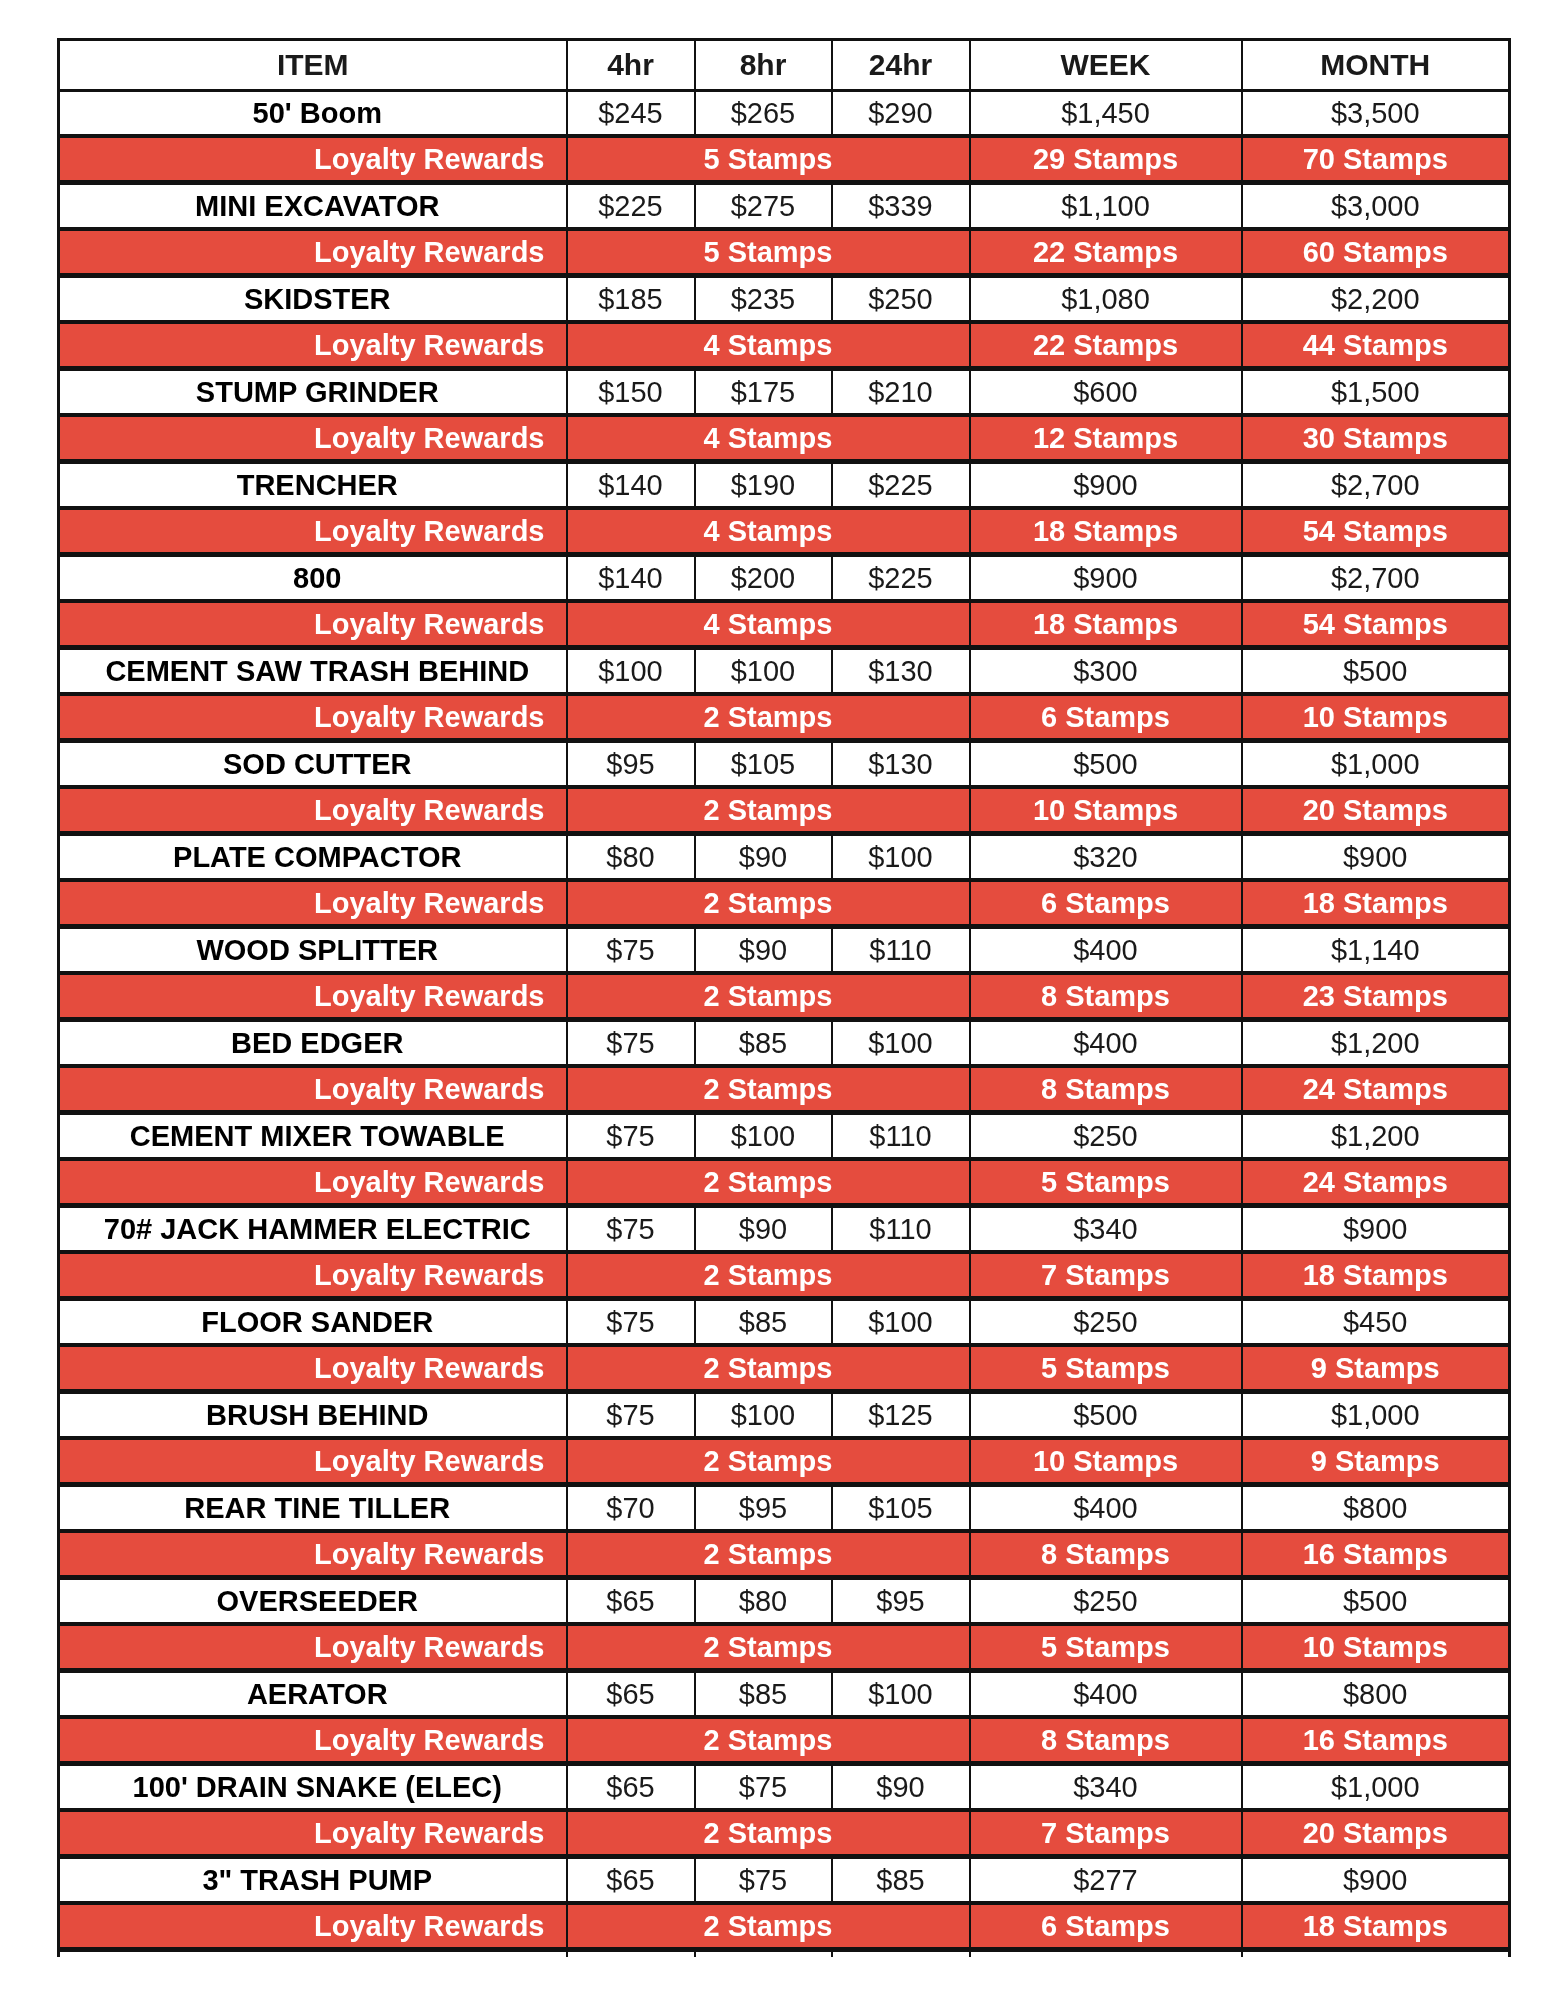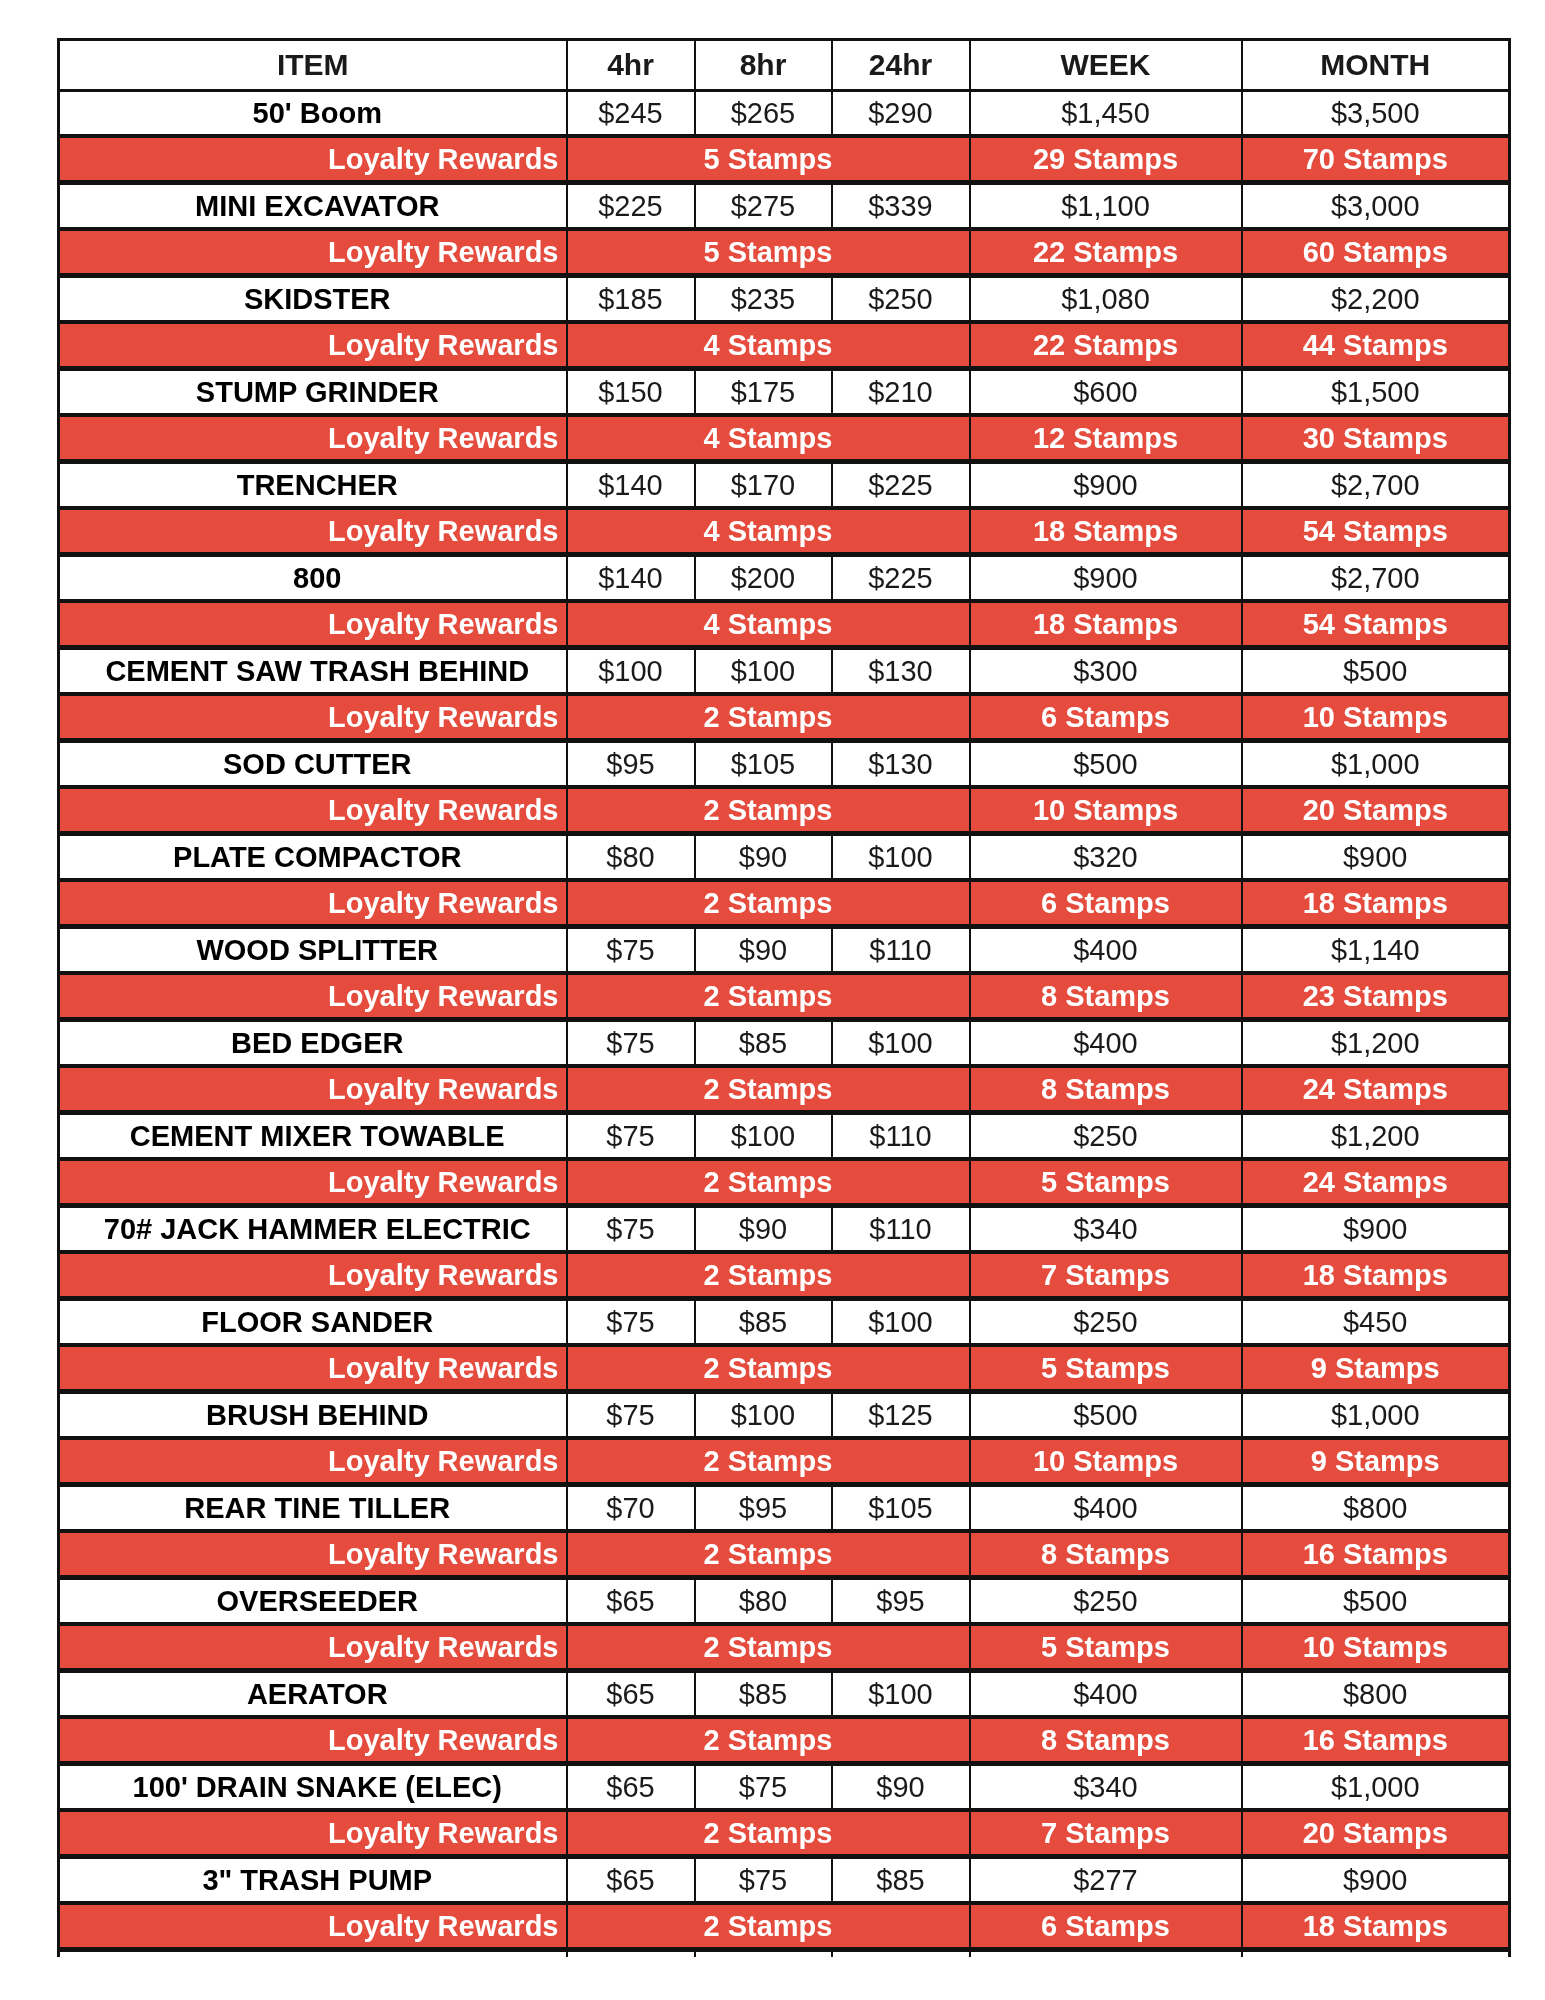--- a/index.html
+++ b/index.html
@@ -61,21 +61,21 @@
     font-size: 29px;
     font-weight: bold;
     color: #ffffff;
     text-align: center;
     background: #E54C3E;
     border-top: 4px solid #111111;
     border-bottom: 5px solid #111111;
   }
   tr.loyalty-row td.loyalty-label {
     text-align: right;
-    padding-right: 7px;
+    padding-right: 21px;
   }
   tr.partial-row td {
     height: 5px;
     background: #ffffff;
     border-bottom: none;
   }
 </style>
 </head>
 <body>
 
@@ -152,21 +152,21 @@
         </tr>
         <tr class="loyalty-row">
           <td class="loyalty-label">Loyalty Rewards</td>
           <td colspan="3">4 Stamps</td>
           <td>12 Stamps</td>
           <td>30 Stamps</td>
         </tr>
         <tr class="item-row">
           <td class="item-name">TRENCHER</td>
           <td>$140</td>
-          <td>$170</td>
+          <td>$190</td>
           <td>$225</td>
           <td>$900</td>
           <td>$2,700</td>
         </tr>
         <tr class="loyalty-row">
           <td class="loyalty-label">Loyalty Rewards</td>
           <td colspan="3">4 Stamps</td>
           <td>18 Stamps</td>
           <td>54 Stamps</td>
         </tr>

